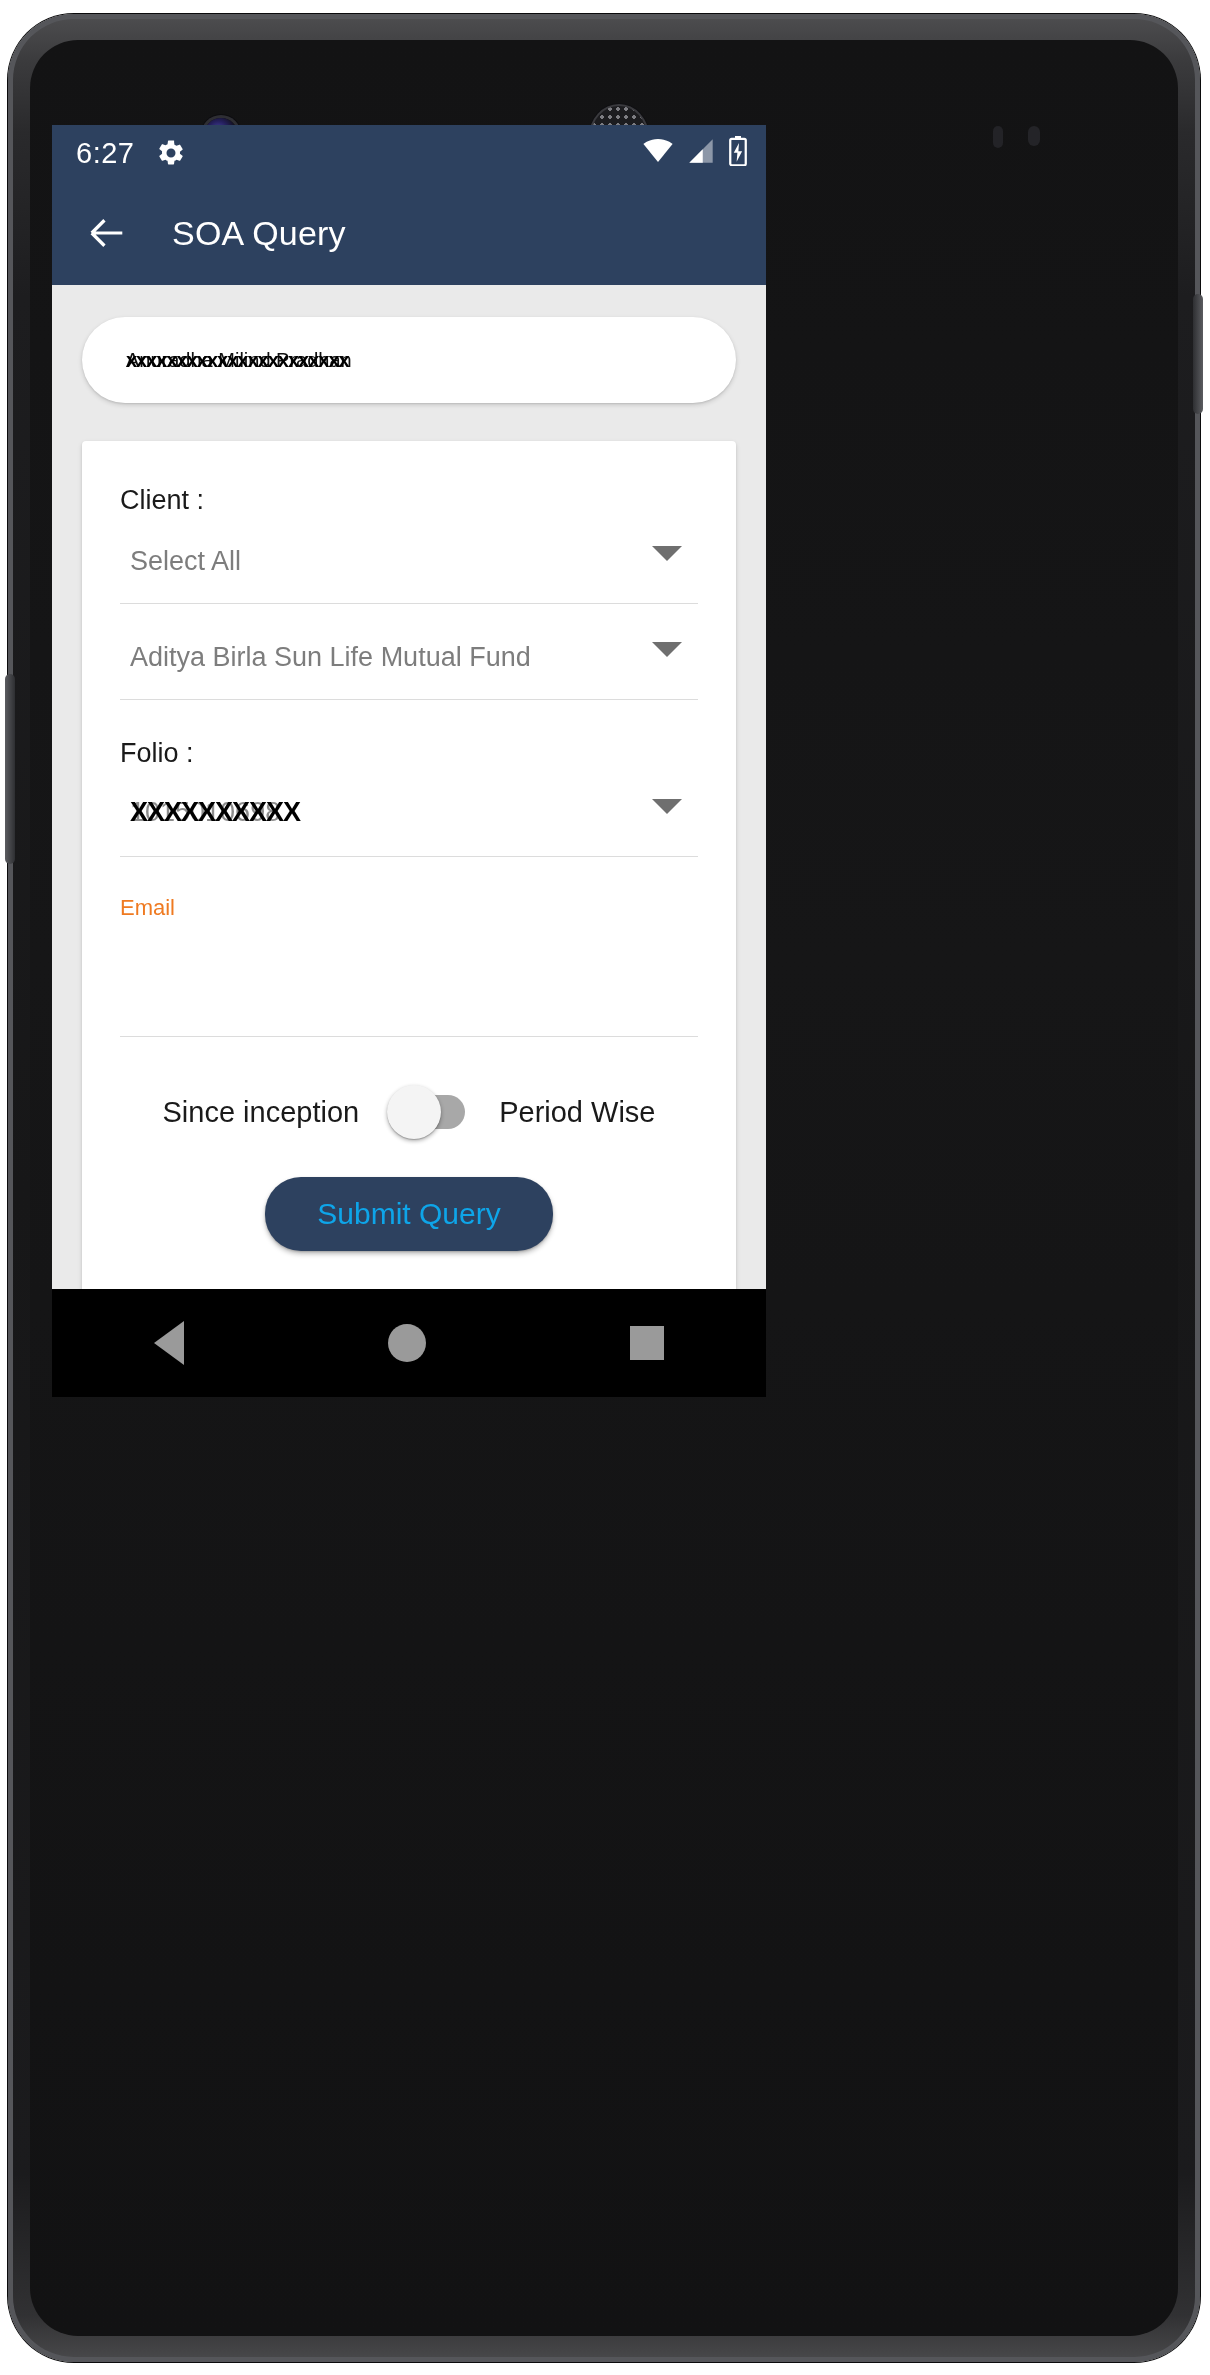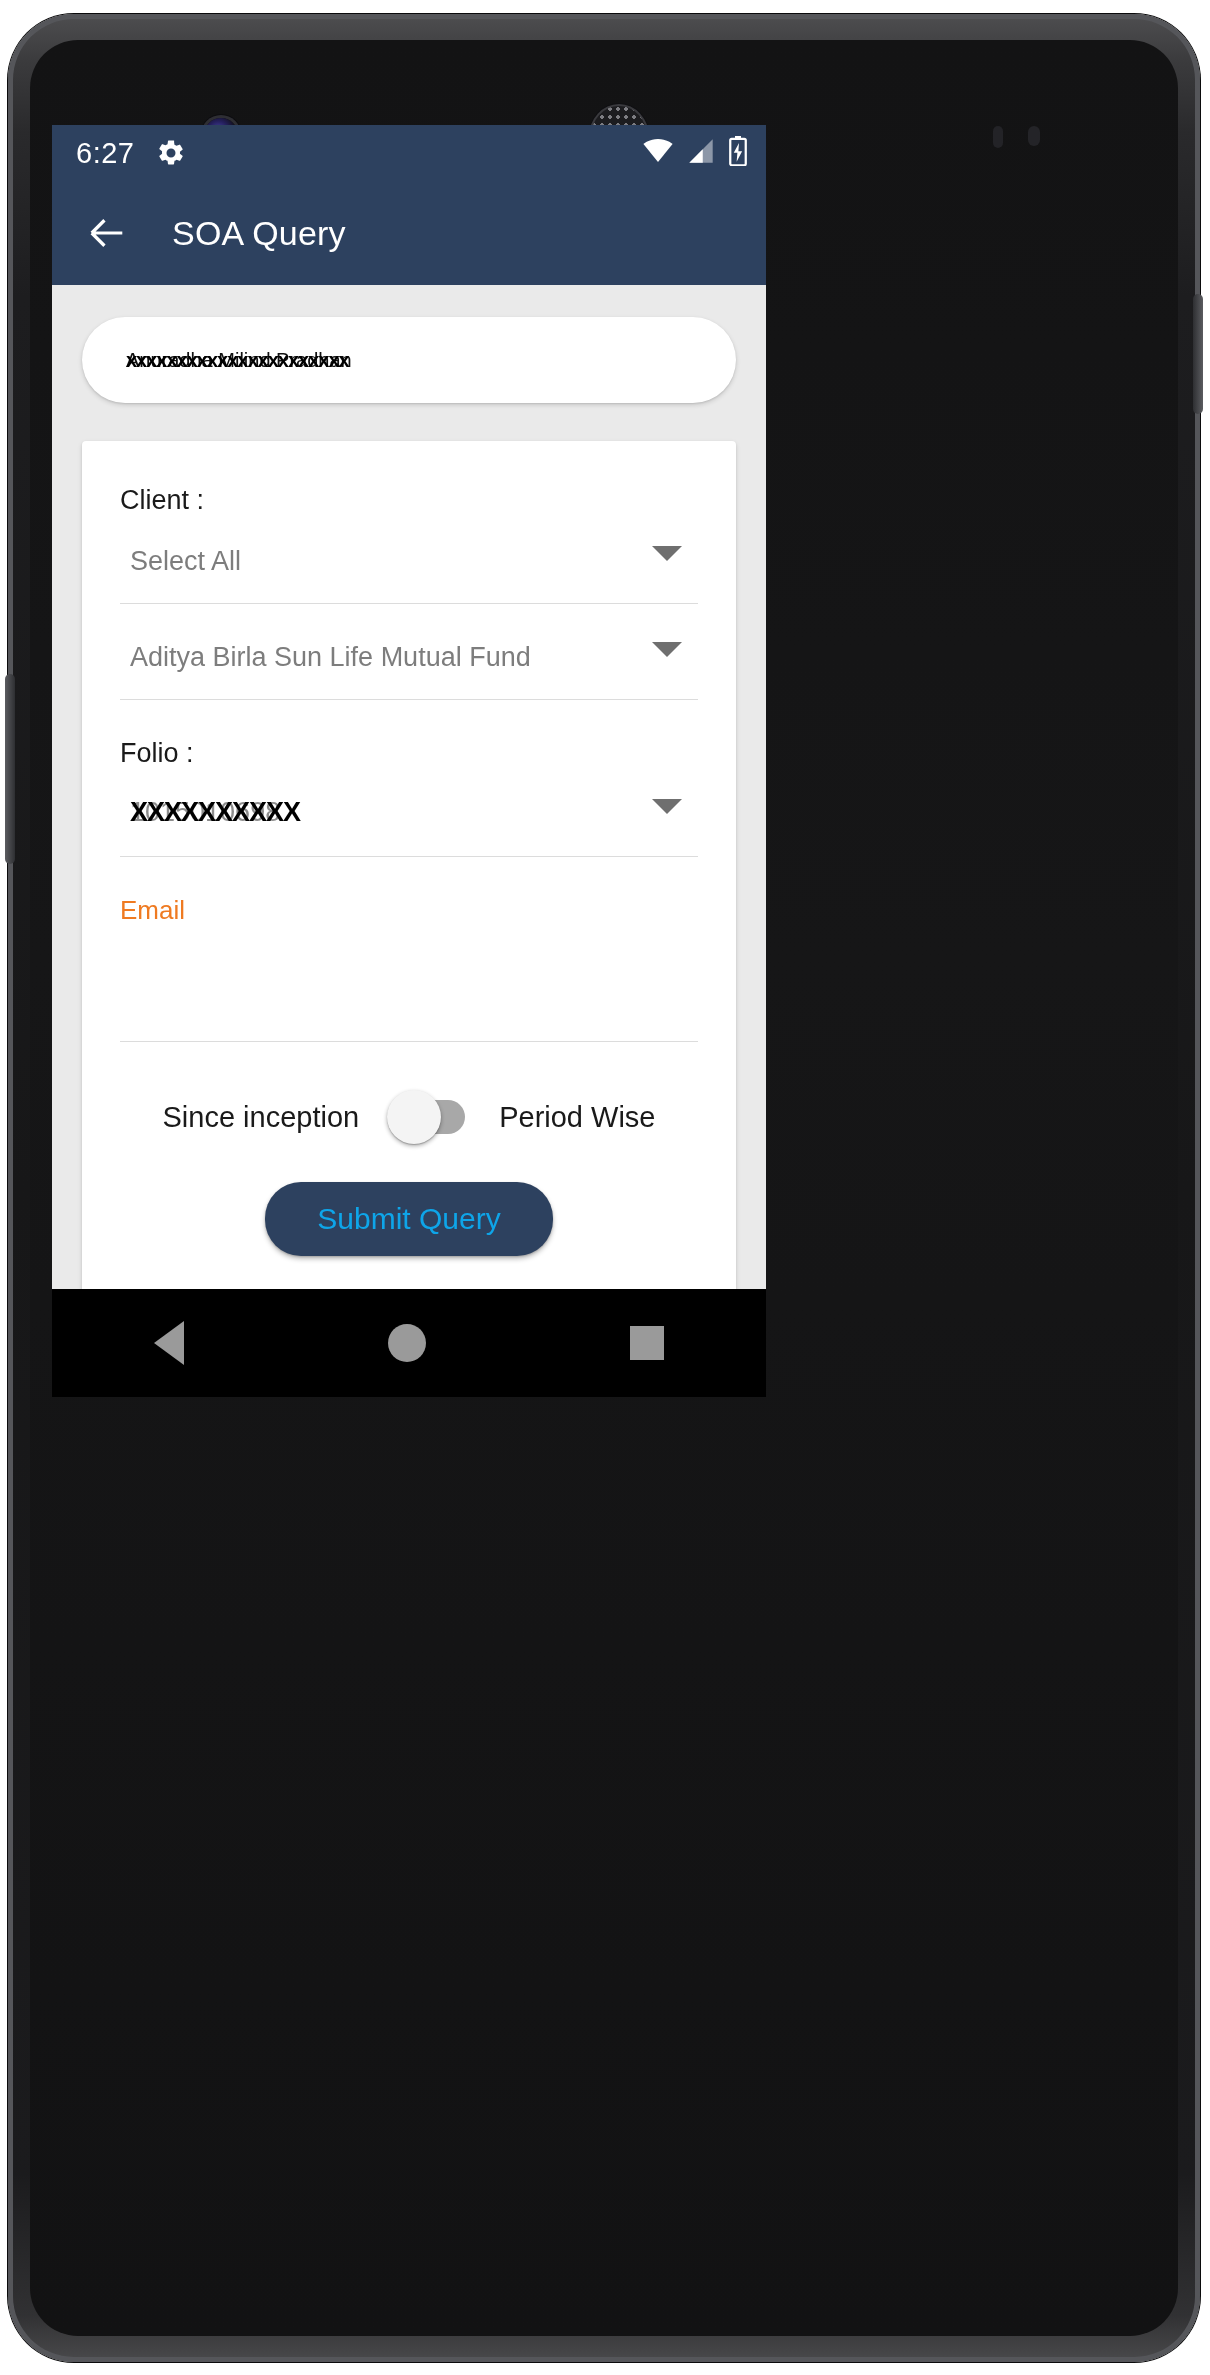--- a/index.html
+++ b/index.html
@@ -174,21 +174,21 @@
     padding: 44px 38px 38px 38px;
   }
 
   .field-group { padding-bottom: 4px; }
   .field-label {
     font-size: 27px;
     color: #1a1a1a;
     margin-bottom: 30px;
   }
   .field-label-orange {
-    font-size: 26px;
+    font-size: 22px;
     color: #ef7a21;
   }
   .field-row {
     display: flex;
     justify-content: space-between;
     padding: 0 10px 22px 10px;
     border-bottom: 1px solid #dcdcdc;
     min-height: 58px;
   }
   .field-value {

